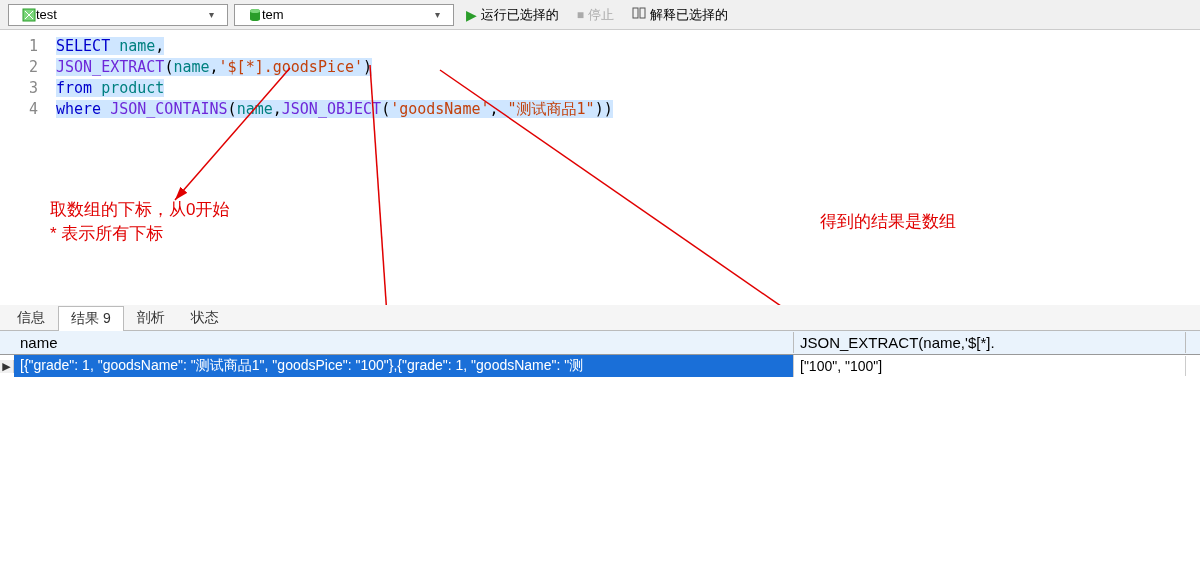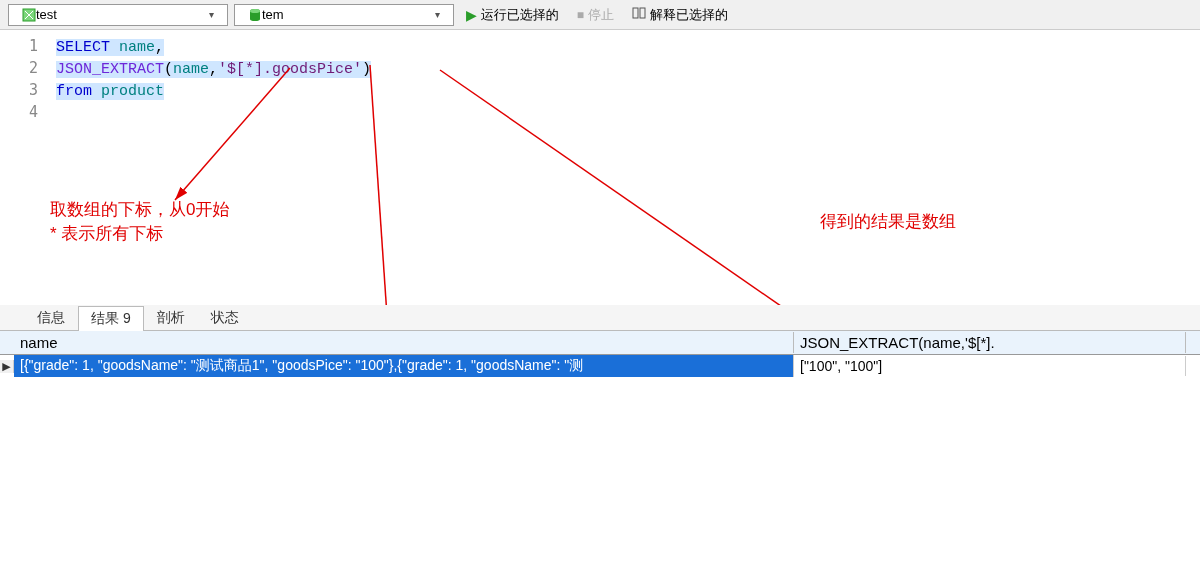--- a/index.html
+++ b/index.html
@@ -11,28 +11,28 @@
 .combo .chev { font-size: 10px; color: #555; }
 .tbtn { display: flex; align-items: center; gap: 4px; padding: 2px 6px; cursor: pointer; font-size: 13px; }
 .tbtn.disabled { color: #aaa; }
 .run-icon { color: #2a9d2a; font-size: 14px; }
 .stop-icon { color: #aaa; font-size: 12px; }
 .explain-icon { color: #555; font-size: 13px; }
 .editor { position: relative; background: #fff; height: 275px; padding: 6px 0 0 0; font-family: Consolas, monospace; font-size: 15px; line-height: 21px; }
 .line { display: flex; }
 .gutter { width: 50px; text-align: right; padding-right: 12px; color: #888; user-select: none; }
 .code { white-space: pre; padding-left: 6px; }
-.sel { background: #cfe6ff; font-family: Liberation Mono, monospace; }
+.sel { background: #cfe6ff; }
 .kw { color: #0000cc; }
 .id { color: #008080; }
 .func { color: #6d28d9; }
-.str { color: #701a75; }
+.str { color: #c2410c; }
 .annotation { position: absolute; color: #e00000; font-size: 17px; font-family: "Microsoft YaHei", sans-serif; line-height: 24px; }
 svg.overlay { position: absolute; left: 0; top: 0; pointer-events: none; }
-.tabs { display: flex; border-bottom: 1px solid #bbb; background: #f5f5f5; height: 26px; padding-left: 24px; }
+.tabs { display: flex; border-bottom: 1px solid #bbb; background: #f5f5f5; height: 26px; padding-left: 4px; }
 .tab { padding: 3px 12px; font-size: 14px; color: #333; border: 1px solid transparent; border-bottom: none; cursor: pointer; }
 .tab.active { background: #fff; border-color: #bbb; position: relative; top: 1px; }
 .grid { position: relative; }
 .grid-header { display: flex; background: #eaf3fc; border-bottom: 1px solid #999; height: 24px; align-items: center; }
 .grid-header .cell { padding: 2px 6px; font-size: 15px; border-right: 1px solid #bbb; overflow: hidden; white-space: nowrap; }
 .grid-row { display: flex; height: 22px; align-items: center; }
 .grid-row .marker { width: 14px; text-align: center; font-size: 11px; color: #333; background:#f0f0f0; border-right:1px solid #ccc;}
 .grid-header .marker { width: 14px; background:#eaf3fc; border-right:1px solid #bbb;}
 .grid-row .cell { padding: 2px 6px; font-size: 14px; overflow: hidden; white-space: nowrap; border-right: 1px solid #ccc; }
 .selbg { background: #1a6fd8; color: #fff; }
@@ -92,20 +92,21 @@
       <div class="line">
         <div class="gutter">2</div>
         <div class="code"><span class="sel"><span class="func">JSON_EXTRACT</span><span>(</span><span class="id">name</span><span>,</span><span class="str">'$[*].goodsPice'</span><span>)</span></span></div>
       </div>
       <div class="line">
         <div class="gutter">3</div>
         <div class="code"><span class="sel"><span class="kw">from</span><span> </span><span class="id">product</span></span></div>
       </div>
       <div class="line">
         <div class="gutter">4</div>
+        <div class="code"><span class="sel"><span class="kw">where</span><span> </span><span class="func">JSON_CONTAINS</span><span>(</span><span class="id">name</span><span>,</span><span class="func">JSON_OBJECT</span><span>(</span><span class="str">'goodsName'</span><span>, </span><span class="str">"测试商品1"</span><span>)</span><span>)</span></span></div>
       </div>
     </div>
 
   <svg class="overlay" width="1200" height="275">
     <defs>
       <marker id="arr" markerWidth="10" markerHeight="10" refX="9" refY="3" orient="auto">
         <path d="M0,0 L9,3 L0,6 Z" fill="#e00000"></path>
       </marker>
     </defs>
     <line x1="290" y1="38" x2="175" y2="170" stroke="#e00000" stroke-width="1.5" marker-end="url(#arr)"></line>

